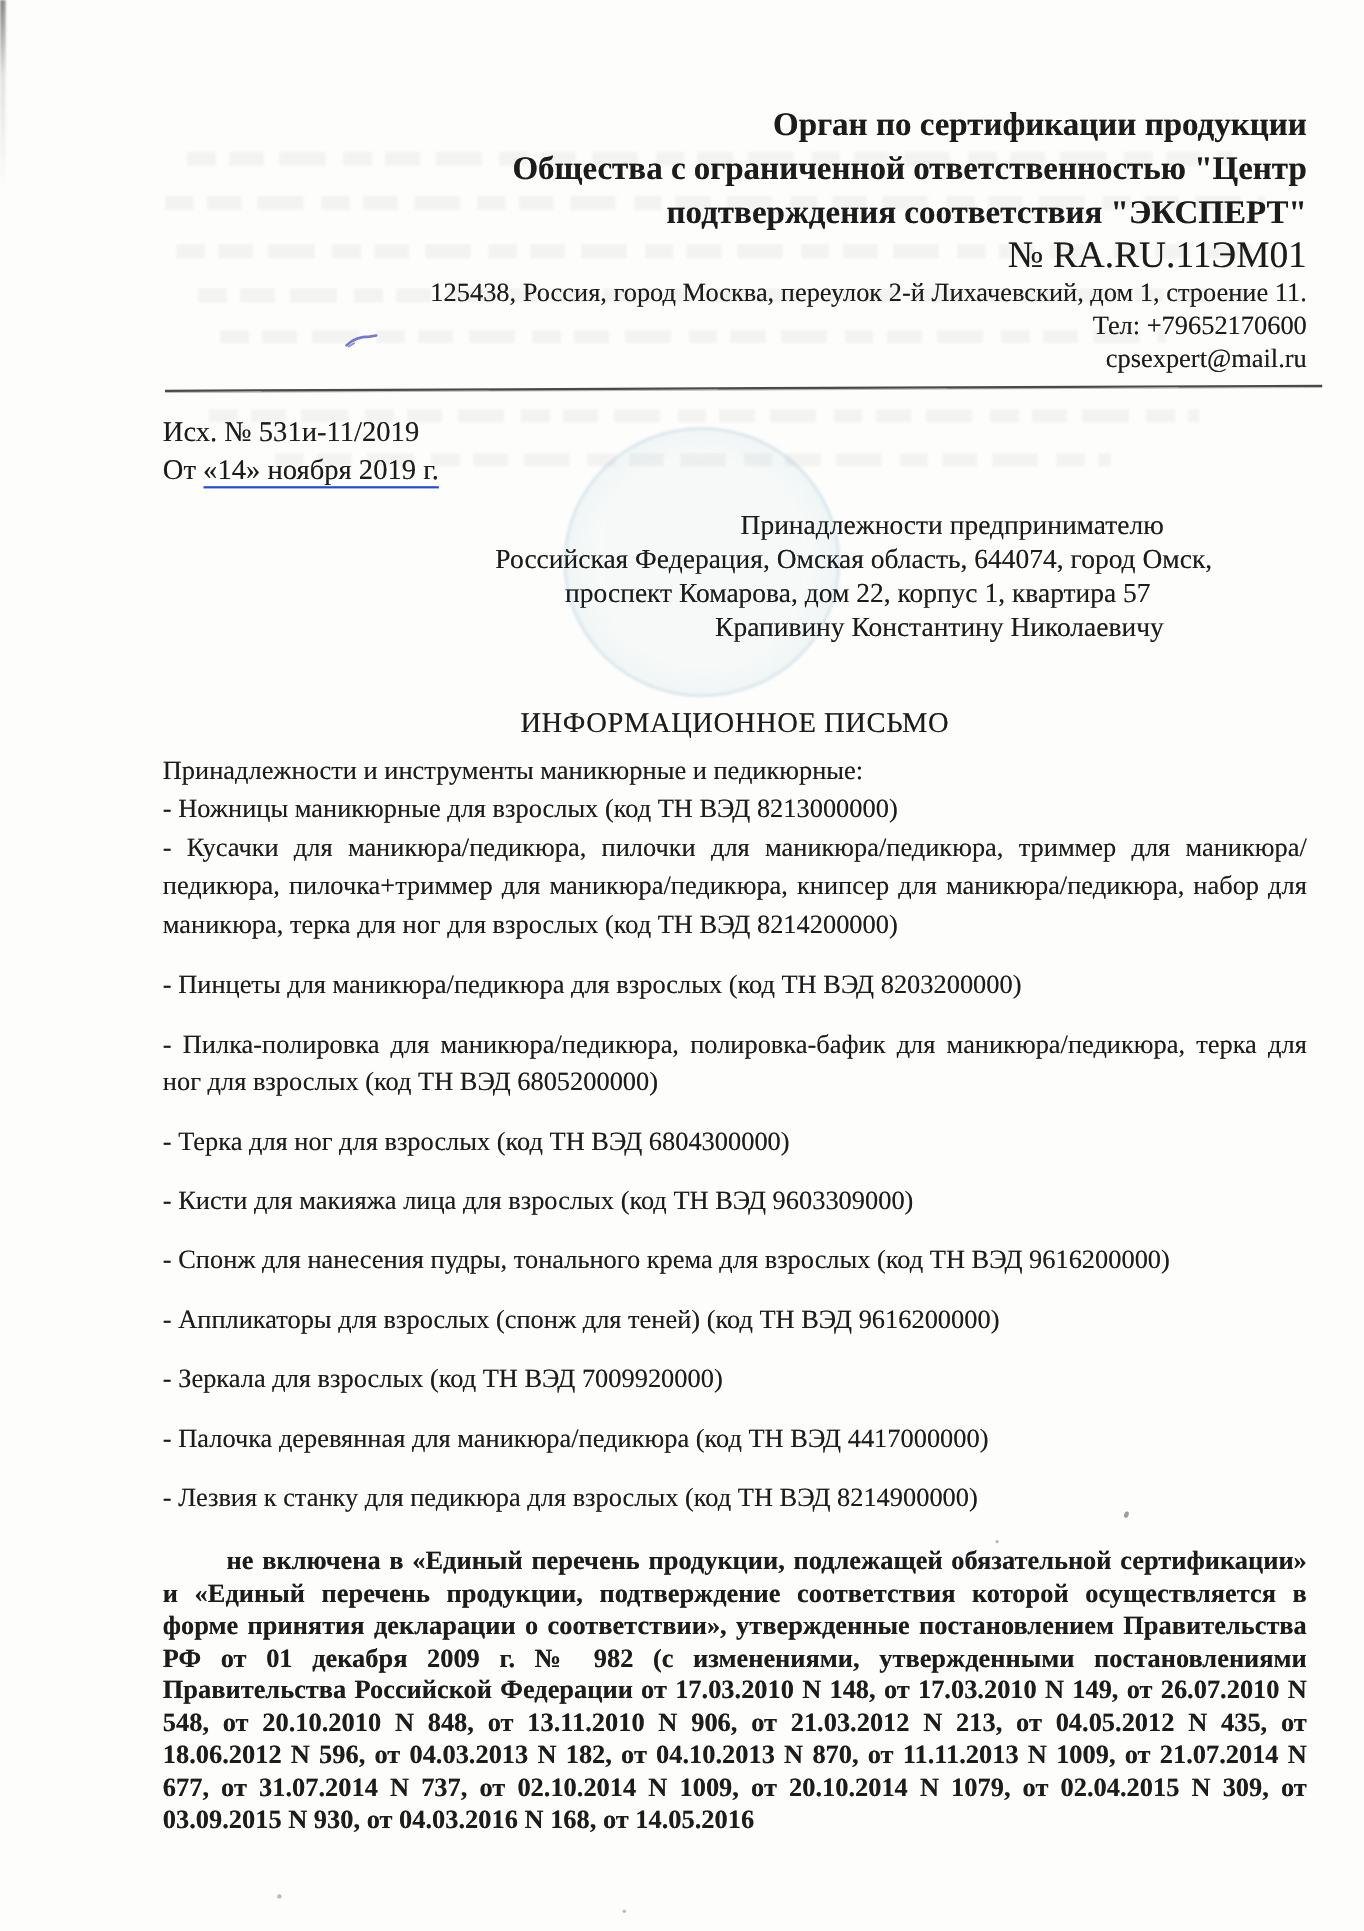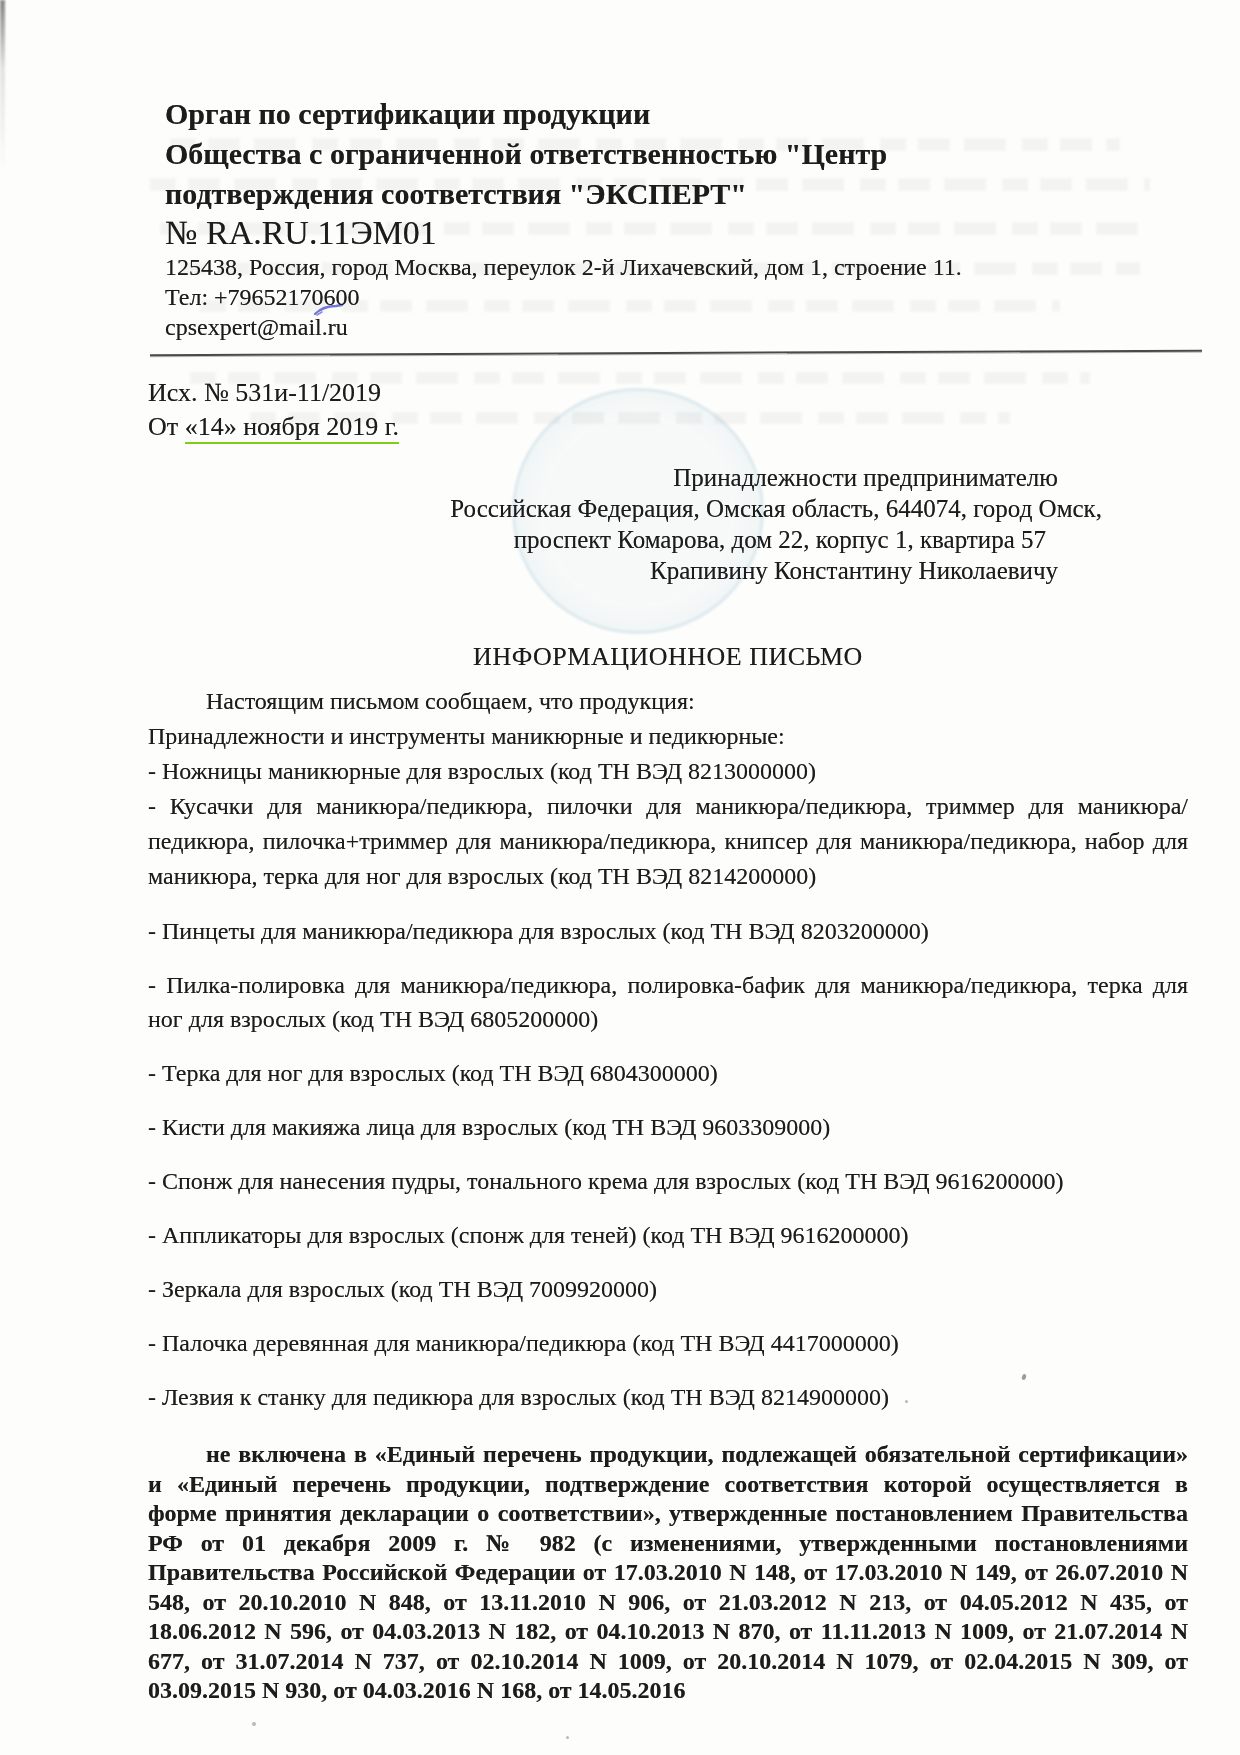--- a/index.html
+++ b/index.html
@@ -9,39 +9,39 @@
     font-family: "Liberation Serif", "DejaVu Serif", serif;
     color: #1c1c1c;
     position: relative;
     overflow: hidden;
   }
   .page { position: absolute; inset: 0; }
   .txt { text-shadow: 0 0 0.5px rgba(20,20,20,0.55); }
 
   
   .head {
-    position: absolute; left: 165px; top: 94px; width: 1040px;
-    text-align: left;
+    position: absolute; left: 148px; top: 94px; width: 1040px;
+    text-align: right;
   }
   .org-line { font-size: 30px; font-weight: 700; line-height: 40px; }
   .reg-number { font-size: 34px; line-height: 34px; margin-top: 2px; }
   .addr-line { font-size: 24px; line-height: 30px; margin-top: 2px; }
   .phone-line { font-size: 24px; line-height: 30px; }
   .email-line { font-size: 24px; line-height: 30px; }
 
   .rule {
     position: absolute; left: 150px; top: 352px; width: 1052px; height: 0;
     border-top: 2px solid #4a4a4a;
     box-shadow: 0 1px 0 rgba(70,70,70,0.35);
     transform: rotate(-0.25deg);
   }
 
   
   .meta { position: absolute; left: 148px; top: 376px; font-size: 26px; line-height: 34px; }
-  .date-underlined { border-bottom: 2px solid #84cc16; padding-bottom: 1px; }
+  .date-underlined { border-bottom: 2px solid #1d4ed8; padding-bottom: 1px; }
 
   
   .recipient {
     position: absolute; left: 148px; top: 462px; width: 1040px;
     text-align: right; padding-right: 0; box-sizing: border-box;
     font-size: 25px; line-height: 31px;
   }
   .recipient .r-line { padding-right: 130px; }
   .recipient .r-line.wide { padding-right: 86px; }
   .recipient .r-line.mid { padding-right: 142px; }
@@ -144,21 +144,20 @@
   <div class="recipient txt">
     <div class="r-line">Принадлежности предпринимателю</div>
     <div class="r-line wide">Российская Федерация, Омская область, 644074, город Омск,</div>
     <div class="r-line mid">проспект Комарова, дом 22, корпус 1, квартира 57</div>
     <div class="r-line">Крапивину Константину Николаевичу</div>
   </div>
 
   <div class="letter-title txt">ИНФОРМАЦИОННОЕ ПИСЬМО</div>
 
   <div class="body-block txt">
-    <div class="intro">Настоящим письмом сообщаем, что продукция:</div>
     <div class="category">Принадлежности и инструменты маникюрные и педикюрные:</div>
     <div class="item">- Ножницы маникюрные для взрослых (код ТН ВЭД 8213000000)</div>
     <div class="item justified">- Кусачки для маникюра/педикюра, пилочки для маникюра/педикюра, триммер для маникюра/педикюра, пилочка+триммер для маникюра/педикюра, книпсер для маникюра/педикюра, набор для маникюра, терка для ног для взрослых (код ТН ВЭД 8214200000)</div>
     <div class="item spaced">- Пинцеты для маникюра/педикюра для взрослых (код ТН ВЭД 8203200000)</div>
     <div class="item spaced justified">- Пилка-полировка для маникюра/педикюра, полировка-бафик для маникюра/педикюра, терка для ног для взрослых (код ТН ВЭД 6805200000)</div>
     <div class="item spaced">- Терка для ног для взрослых (код ТН ВЭД 6804300000)</div>
     <div class="item spaced">- Кисти для макияжа лица для взрослых (код ТН ВЭД 9603309000)</div>
     <div class="item spaced">- Спонж для нанесения пудры, тонального крема для взрослых (код ТН ВЭД 9616200000)</div>
     <div class="item spaced">- Аппликаторы для взрослых (спонж для теней) (код ТН ВЭД 9616200000)</div>
     <div class="item spaced">- Зеркала для взрослых (код ТН ВЭД 7009920000)</div>

